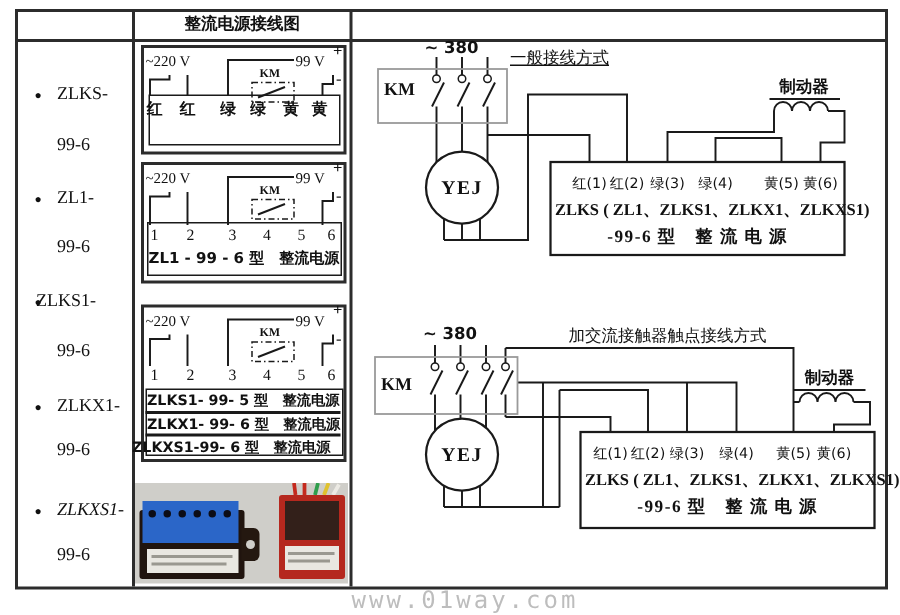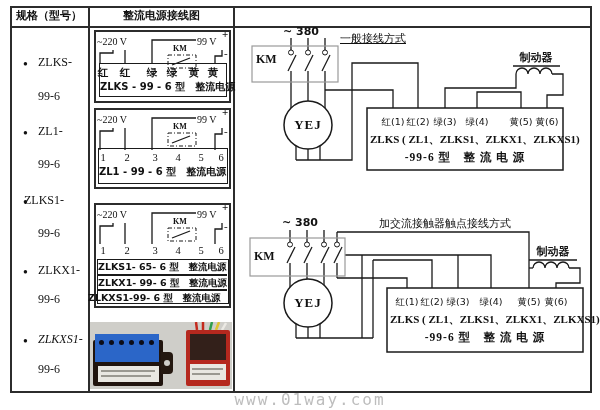--- a/index.html
+++ b/index.html
@@ -22,21 +22,20 @@
 </head>
 <body>
 
 <div id="stage">
 
   <div class="abs bd" style="left:10px;top:6px;width:578px;height:383px;"></div>
   <div class="abs" style="left:88px;top:6px;width:2px;height:385px;background:#2c2c2c;"></div>
   <div class="abs" style="left:233px;top:6px;width:2px;height:385px;background:#2c2c2c;"></div>
   <div class="abs" style="left:10px;top:26px;width:580px;height:2px;background:#2c2c2c;"></div>
 
-  <div class="abs hdr ctr" style="left:10px;top:6px;width:78px;">规格（型号）</div>
   <div class="abs hdr ctr" style="left:90px;top:6px;width:143px;">整流电源接线图</div>
 
   <span class="abs" style="left:23px;top:59px;font-size:8px;">●</span>
   <span class="abs" style="left:38px;top:55px;font-size:12px;">ZLKS-</span>
   <span class="abs" style="left:38px;top:89px;font-size:12px;">99-6</span>
 
   <span class="abs" style="left:23px;top:128px;font-size:8px;">●</span>
   <span class="abs" style="left:38px;top:124px;font-size:12px;">ZL1-</span>
   <span class="abs" style="left:38px;top:157px;font-size:12px;">99-6</span>
 
@@ -169,21 +168,20 @@
   <span class="abs" style="left:173px;top:44px;font-size:8px;font-weight:bold;">KM</span>
   <span class="abs" style="left:197px;top:36px;font-size:10px;">99 V</span>
   <span class="abs" style="left:222px;top:28px;font-size:11px;font-weight:bold;">+</span>
   <span class="abs" style="left:224px;top:47px;font-size:11px;">-</span>
   <span class="abs wlabel" style="left:95px;top:66px;">红</span>
   <span class="abs wlabel" style="left:117px;top:66px;">红</span>
   <span class="abs wlabel" style="left:144px;top:66px;">绿</span>
   <span class="abs wlabel" style="left:164px;top:66px;">绿</span>
   <span class="abs wlabel" style="left:186px;top:66px;">黄</span>
   <span class="abs wlabel" style="left:205px;top:66px;">黄</span>
-  <div class="abs mline" style="left:100px;top:80px;width:124px;">ZLKS - 99 - 6 型　整流电源</div>
 
   <span class="abs" style="left:97px;top:114px;font-size:10px;">~220 V</span>
   <span class="abs" style="left:173px;top:122px;font-size:8px;font-weight:bold;">KM</span>
   <span class="abs" style="left:197px;top:114px;font-size:10px;">99 V</span>
   <span class="abs" style="left:222px;top:106px;font-size:11px;font-weight:bold;">+</span>
   <span class="abs" style="left:224px;top:125px;font-size:11px;">-</span>
   <span class="abs tnum" style="left:95px;top:152px;">1</span>
   <span class="abs tnum" style="left:119px;top:152px;">2</span>
   <span class="abs tnum" style="left:147px;top:152px;">3</span>
   <span class="abs tnum" style="left:170px;top:152px;">4</span>
@@ -195,21 +193,21 @@
   <span class="abs" style="left:173px;top:217px;font-size:8px;font-weight:bold;">KM</span>
   <span class="abs" style="left:197px;top:209px;font-size:10px;">99 V</span>
   <span class="abs" style="left:222px;top:201px;font-size:11px;font-weight:bold;">+</span>
   <span class="abs" style="left:224px;top:220px;font-size:11px;">-</span>
   <span class="abs tnum" style="left:95px;top:245px;">1</span>
   <span class="abs tnum" style="left:119px;top:245px;">2</span>
   <span class="abs tnum" style="left:147px;top:245px;">3</span>
   <span class="abs tnum" style="left:170px;top:245px;">4</span>
   <span class="abs tnum" style="left:193px;top:245px;">5</span>
   <span class="abs tnum" style="left:213px;top:245px;">6</span>
-  <div class="abs mline" style="left:98px;top:261px;width:128px;font-size:9.5px;">ZLKS1- 65- 6 型　整流电源</div>
+  <div class="abs mline" style="left:98px;top:261px;width:128px;font-size:9.5px;">ZLKS1- 99- 5 型　整流电源</div>
   <div class="abs mline" style="left:98px;top:276.5px;width:128px;font-size:9.5px;">ZLKX1- 99- 6 型　整流电源</div>
   <div class="abs mline" style="left:88px;top:291.5px;width:128px;font-size:9.5px;">ZLKXS1-99- 6 型　整流电源</div>
 
   <div class="abs" style="left:89.5px;top:322px;width:142px;height:67px;background:#cfcec9;">
     <div class="abs" style="left:3px;top:18px;width:70px;height:46px;background:#20140e;border-radius:2px;"></div>
     <div class="abs" style="left:5px;top:12px;width:64px;height:28px;background:#2b66c8;">
       <div style="position:absolute;left:4px;top:6px;width:5px;height:5px;border-radius:50%;background:#0c0c16;"></div>
       <div style="position:absolute;left:14px;top:6px;width:5px;height:5px;border-radius:50%;background:#0c0c16;"></div>
       <div style="position:absolute;left:24px;top:6px;width:5px;height:5px;border-radius:50%;background:#0c0c16;"></div>
       <div style="position:absolute;left:34px;top:6px;width:5px;height:5px;border-radius:50%;background:#0c0c16;"></div>

